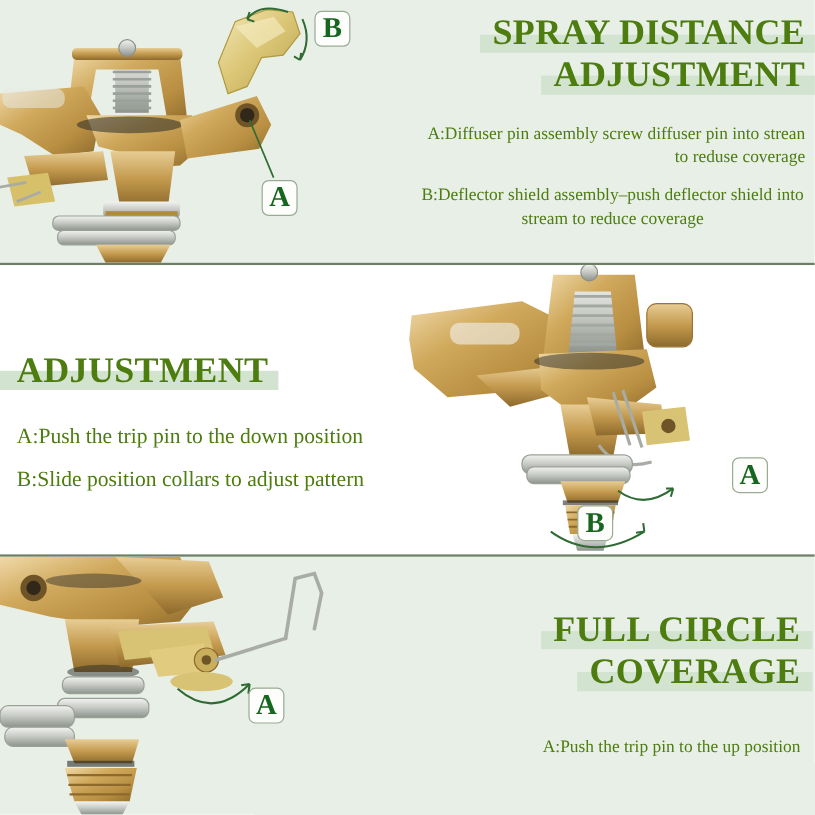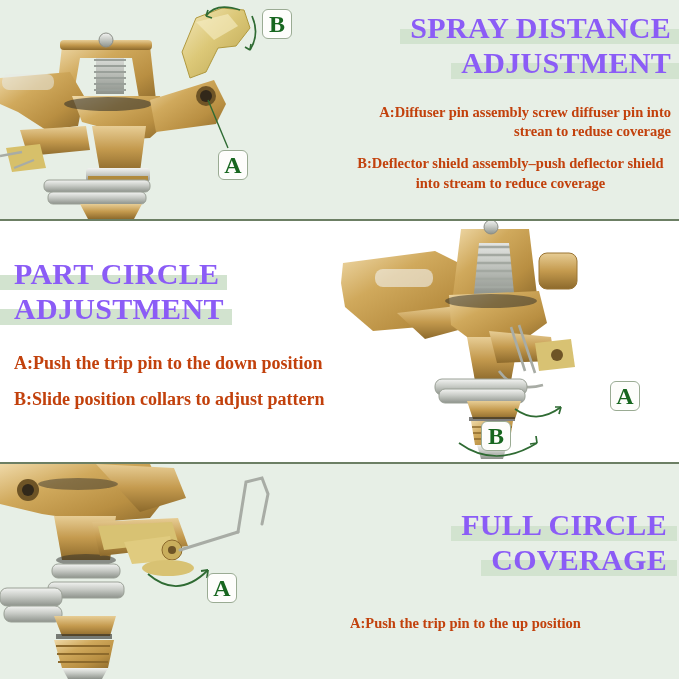--- a/index.html
+++ b/index.html
@@ -33,21 +33,21 @@
   .half-text { width: 339px; }
   .panel-2 .half-img  { width: 340px; }
 
   
   .textblock {
     height: 100%;
     display: flex; flex-direction: column;
     justify-content: flex-start;
   }
   .title {
-    color: #8b5cf6;
+    color: #4d7c0f;
     font-weight: bold;
     letter-spacing: .3px;
     line-height: 1.16;
   }
   .title .line {
     display: inline-block;
     position: relative;
     white-space: nowrap;
   }
   
@@ -55,22 +55,22 @@
     content: "";
     position: absolute;
     left: -10px; right: -10px;
     bottom: 2px; height: 44%;
     background: #d2e3cf;
     z-index: 0;
   }
   .title .line span { position: relative; z-index: 1; }
 
   .body-p {
-    color: #c2410c;
-    font-weight: bold;
+    color: #4d7c0f;
+    font-weight: normal;
     line-height: 1.34;
   }
 
   
   #p1-text { padding: 8px 8px 0 10px; text-align: right; }
   #p1-text .title { font-size: 30px; margin-top: 3px; }
   #p1-text .body-p { font-size: 14.5px; }
   #p1-text .body-p.first { margin-top: 22px; }
   #p1-text .body-p.second { margin-top: 13px; text-align: center; }
 
@@ -78,21 +78,21 @@
   #p2-text { padding: 36px 14px 0 14px; text-align: left; }
   #p2-text .title { font-size: 30px; }
   #p2-text .title .line::before { left: -18px; right: -8px; }
   #p2-text .body-p { font-size: 18px; }
   #p2-text .body-p.first { margin-top: 24px; }
   #p2-text .body-p.second { margin-top: 12px; }
 
   
   #p3-text { padding: 44px 12px 0 10px; text-align: right; }
   #p3-text .title { font-size: 30px; }
-  #p3-text .body-p { font-size: 14.5px; text-align: left; margin-top: 36px; }
+  #p3-text .body-p { font-size: 14.5px; text-align: right; margin-top: 36px; }
 
   
   .callout {
     position: absolute;
     width: 30px; height: 30px;
     background: #fdfdfb;
     border: 1px solid #9aab93;
     border-radius: 6px;
     display: flex; align-items: center; justify-content: center;
     color: #17661f;
@@ -204,21 +204,21 @@
       <p class="body-p second">B:Deflector shield assembly–push deflector shield into stream to reduce coverage</p>
     </div>
   </section>
 
   <div class="divider" id="divider-1"></div>
 
   <section class="panel panel-2" id="panel-2">
 
     <div class="half half-text textblock" id="p2-text">
       <h2 class="title">
-        <span class="line"><span>PART CIRCLE</span></span><br>
+        <br>
         <span class="line"><span>ADJUSTMENT</span></span>
       </h2>
       <p class="body-p first">A:Push the trip pin to the down position</p>
       <p class="body-p second">B:Slide position collars to adjust pattern</p>
     </div>
 
     <div class="half half-img">
       <div class="prod">
         <svg width="339" height="241" viewBox="0 0 339 241" aria-hidden="true">
           <defs>

